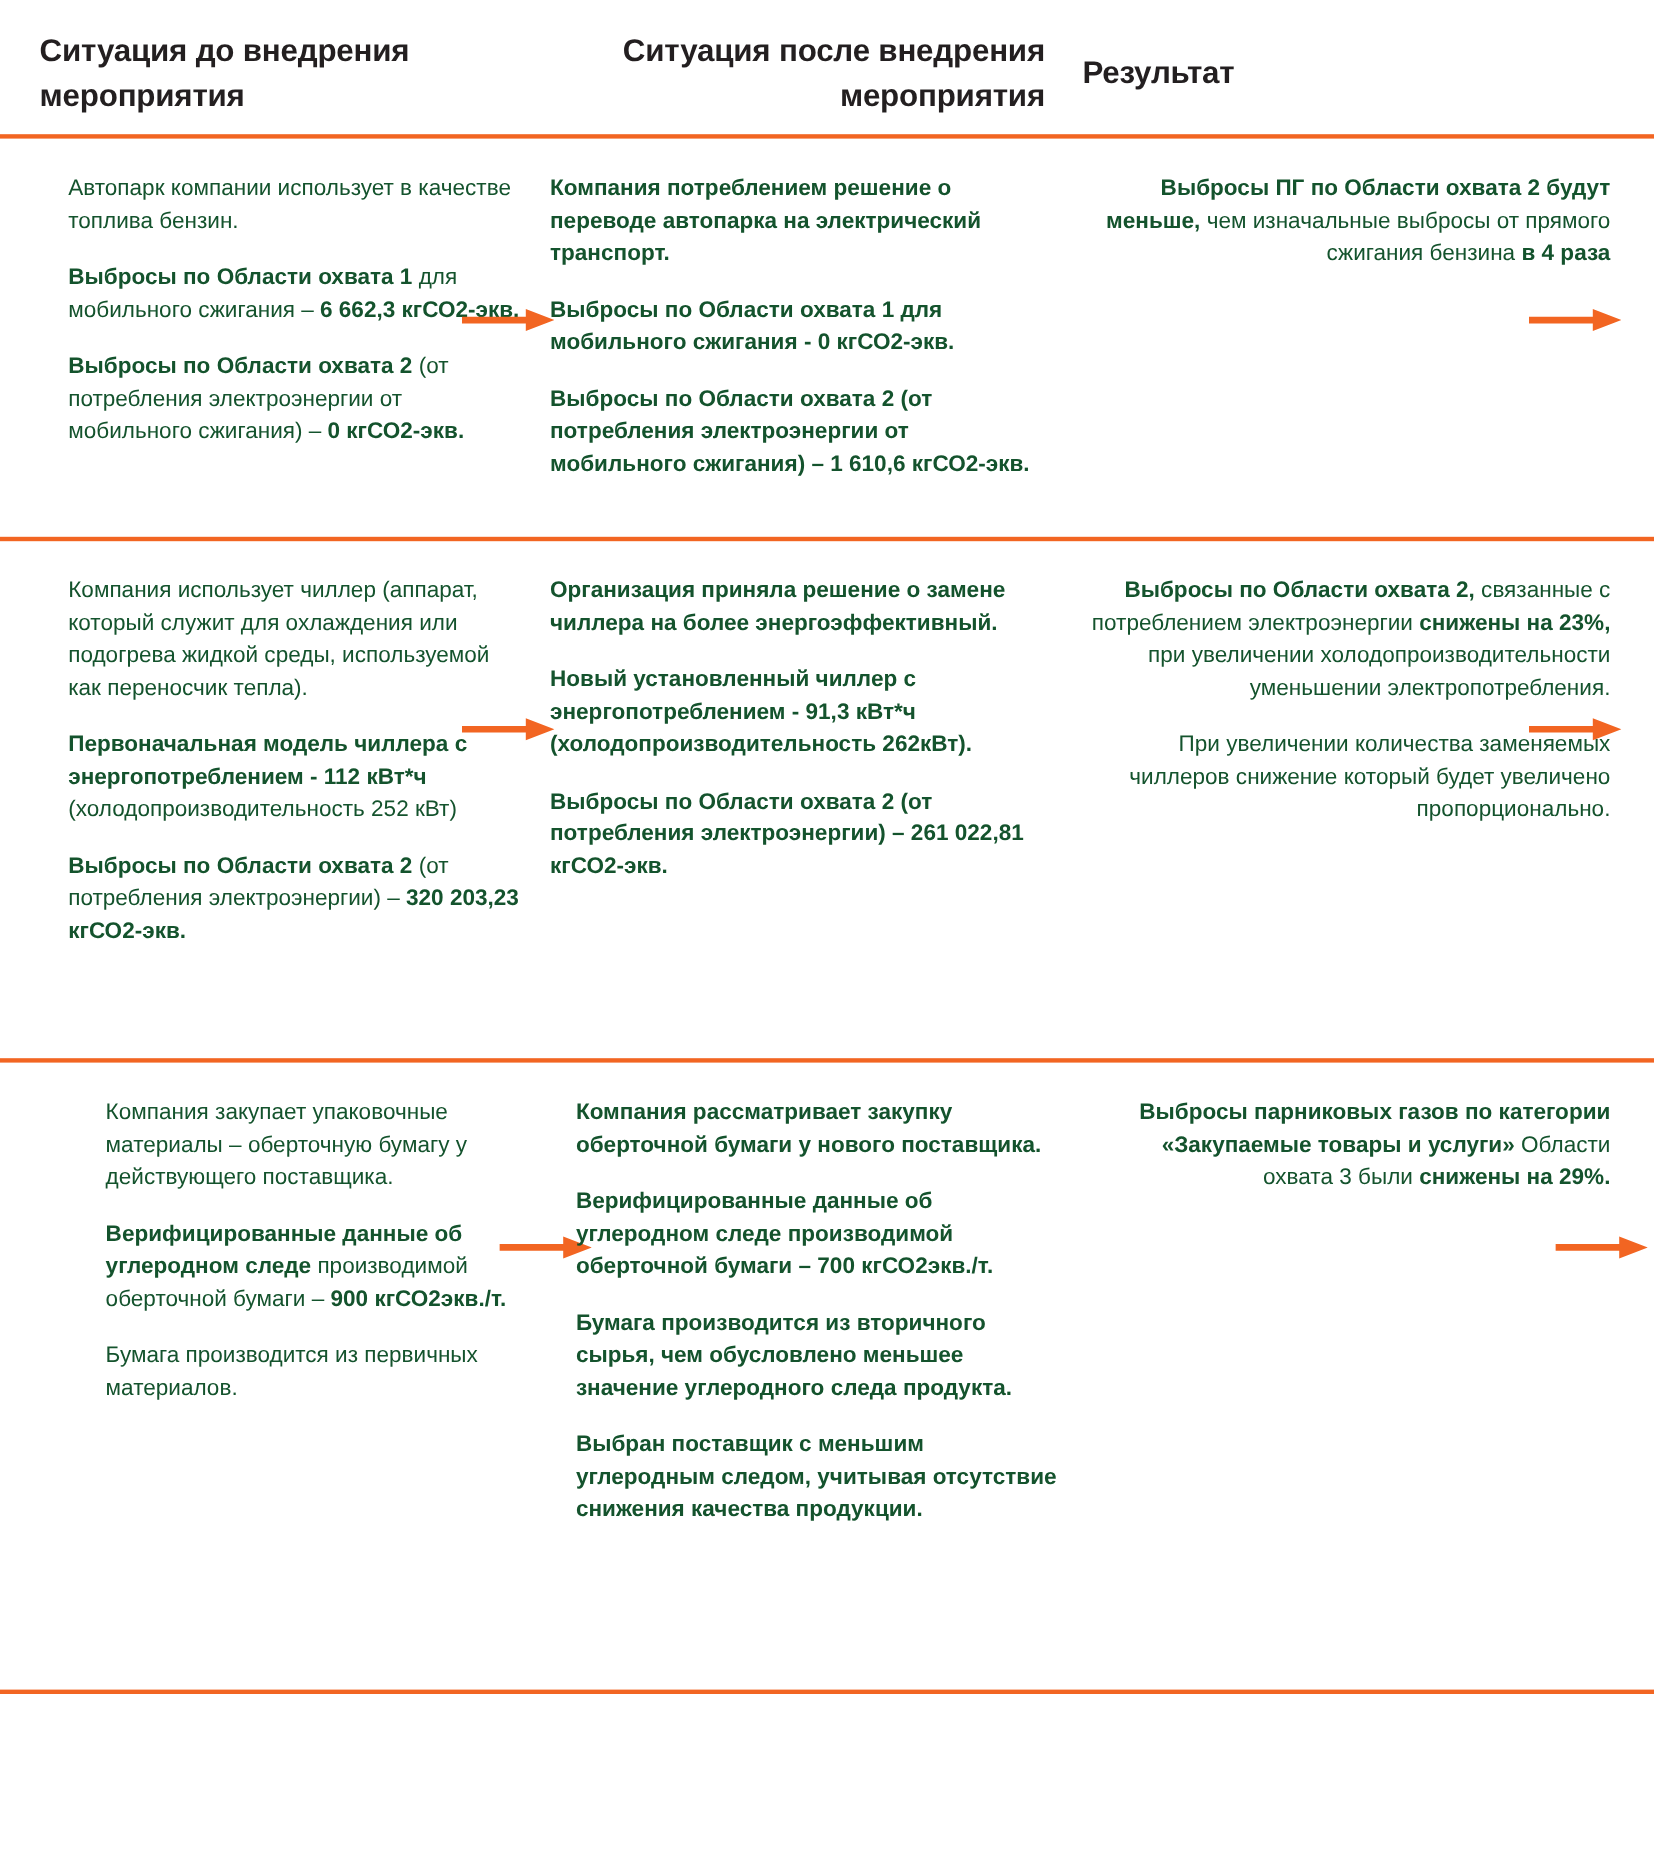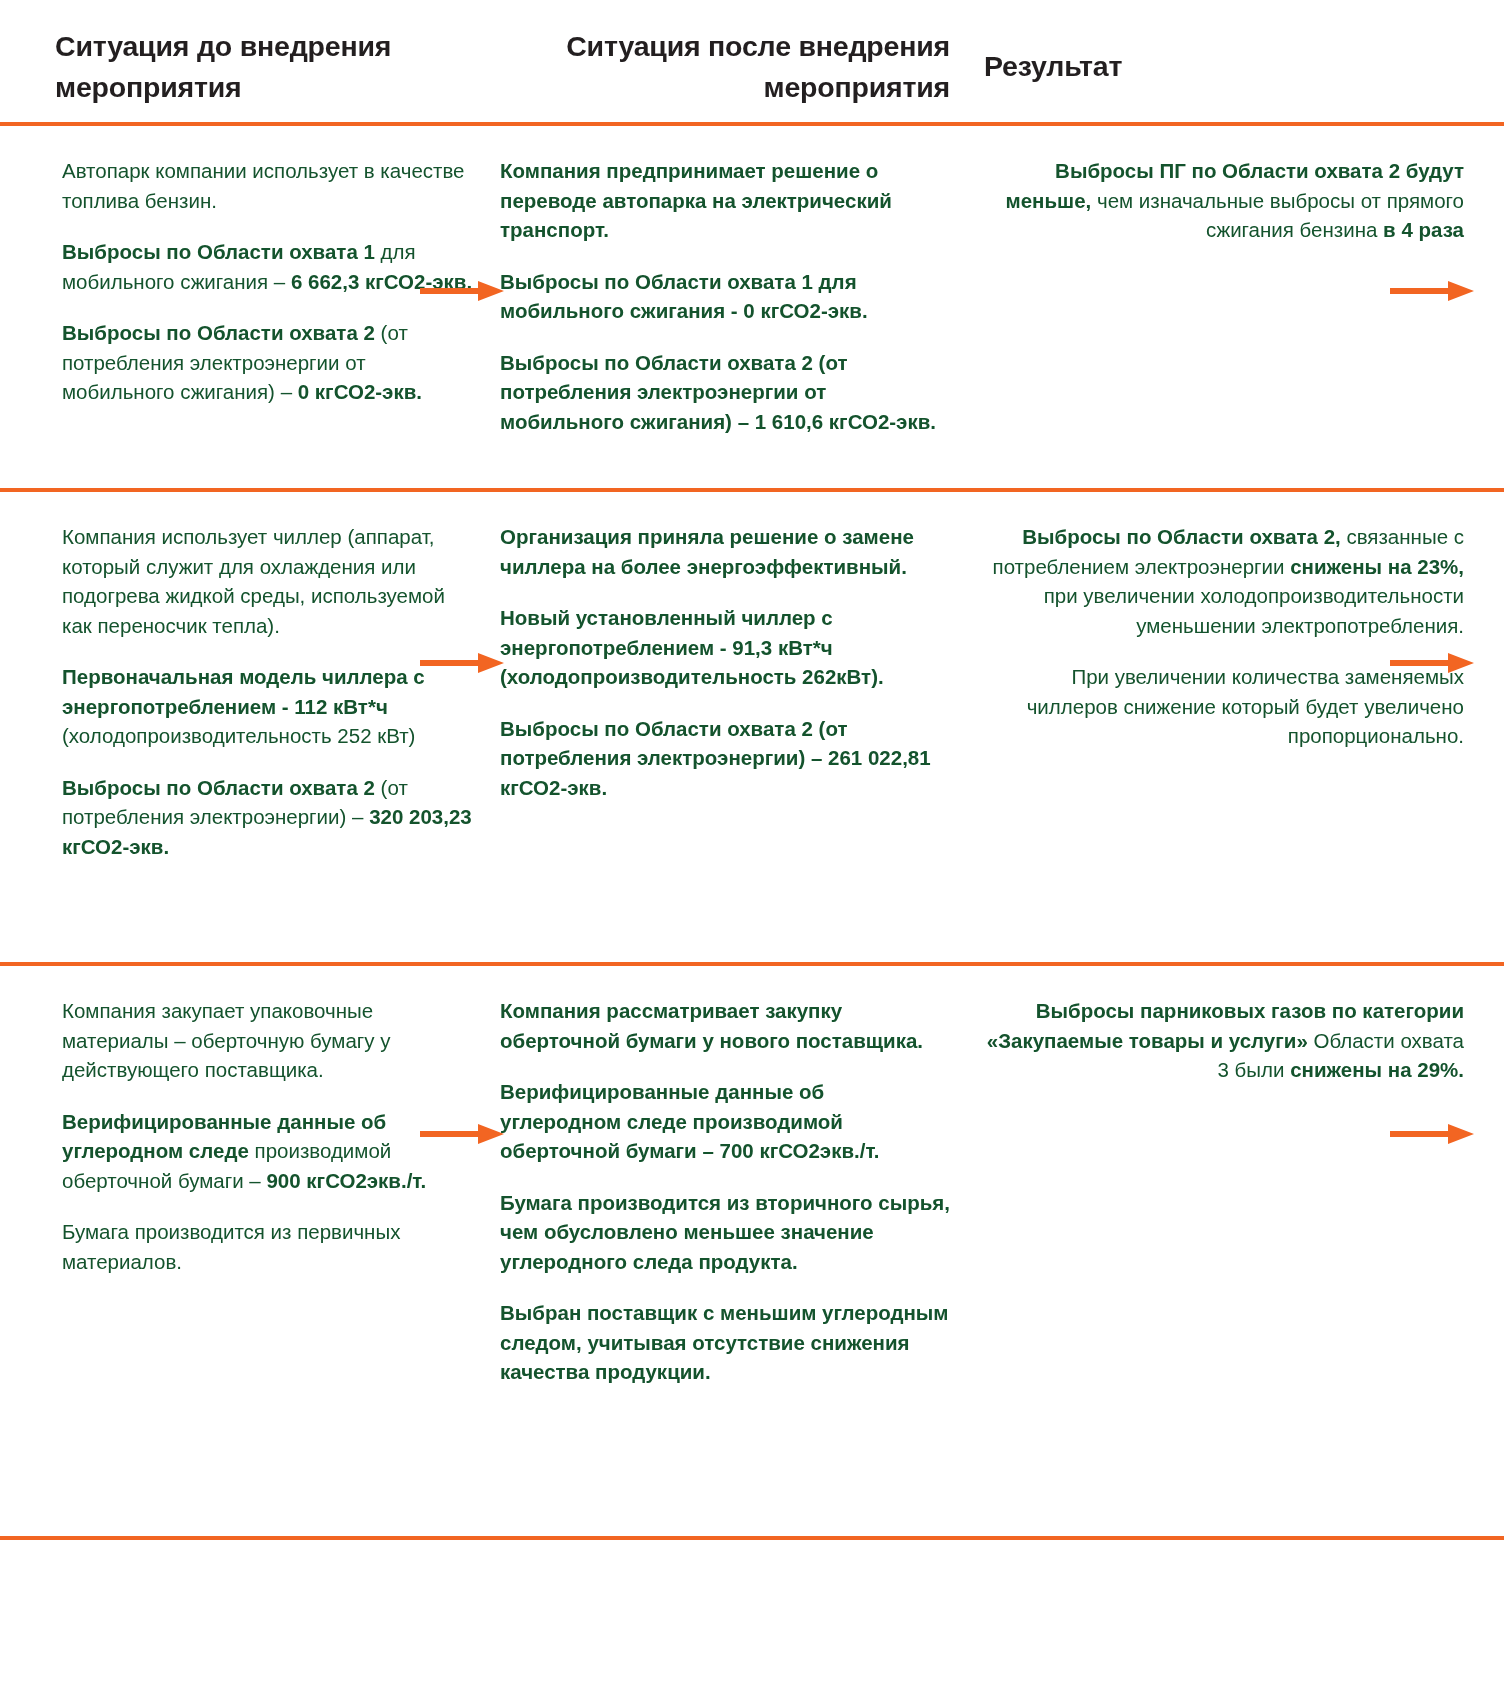--- a/index.html
+++ b/index.html
@@ -34,21 +34,21 @@
     font-size: 28.5px;
     font-weight: bold;
     line-height: 1.44;
     color: #231f20;
     letter-spacing: -0.2px;
   }
   .col-a { width: 500px; padding-left: 62px; padding-right: 22px; }
   .col-b { width: 470px; padding-left: 0px; padding-right: 20px; text-align: right; }
   .col-c { width: 534px; padding-left: 0px; padding-right: 40px; }
 
-  .header-cell.col-a { padding-left: 55px; }
+  .header-cell.col-a { padding-left: 36px; }
   .header-cell.col-b { padding-left: 0px; }
   .header-cell.col-c { padding-left: 14px; padding-top: 20px; }
 
   
   .divider {
     height: 4px;
     background: #f26522;
     width: 1504px;
     margin: 0;
   }
@@ -79,21 +79,21 @@
   .arrow {
     position: absolute;
     width: 84px;
     height: 26px;
     pointer-events: none;
   }
   .arrow svg { display: block; }
 
   .row1 { min-height: 322px; }
   .row2 { min-height: 470px; }
-  .row3 { min-height: 570px; }
+  .row3 { min-height: 570px; padding-left: 34px; }
 
   .arrow-1a { left: 420px; top: 152px; }
   .arrow-1b { left: 890px; top: 152px; }
   .arrow-2a { left: 420px; top: 158px; }
   .arrow-2b { left: 890px; top: 158px; }
   .arrow-3a { left: 420px; top: 155px; }
   .arrow-3b { left: 890px; top: 155px; }
 
   .bottom-space { height: 36px; }
 </style>
@@ -121,21 +121,21 @@
         <span class="b">Выбросы по Области охвата 2</span><span> (от потребления электроэнергии от мобильного сжигания) – </span><span class="b">0 кгСО2-экв.</span>
       </p>
       <div class="arrow arrow-1a">
         <svg width="84" height="26" viewBox="0 0 84 26" aria-hidden="true">
           <path d="M0 10 H58 V3 L84 13 L58 23 V16 H0 Z" fill="#f26522"></path>
         </svg>
       </div>
     </div>
 
     <div class="cell b">
-      <p class="p">Компания предпринимает решение о переводе автопарка на электрический транспорт.</p>
+      <p class="p">Компания потреблением решение о переводе автопарка на электрический транспорт.</p>
       <p class="p">
         <span class="b">Выбросы по Области охвата 1</span><span> для мобильного сжигания - </span><span class="b">0 кгСО2-экв.</span>
       </p>
       <p class="p">
         <span class="b">Выбросы по Области охвата 2</span><span> (от потребления электроэнергии от мобильного сжигания) – </span><span class="b">1 610,6 кгСО2-экв.</span>
       </p>
       <div class="arrow arrow-1b">
         <svg width="84" height="26" viewBox="0 0 84 26" aria-hidden="true">
           <path d="M0 10 H58 V3 L84 13 L58 23 V16 H0 Z" fill="#f26522"></path>
         </svg>

